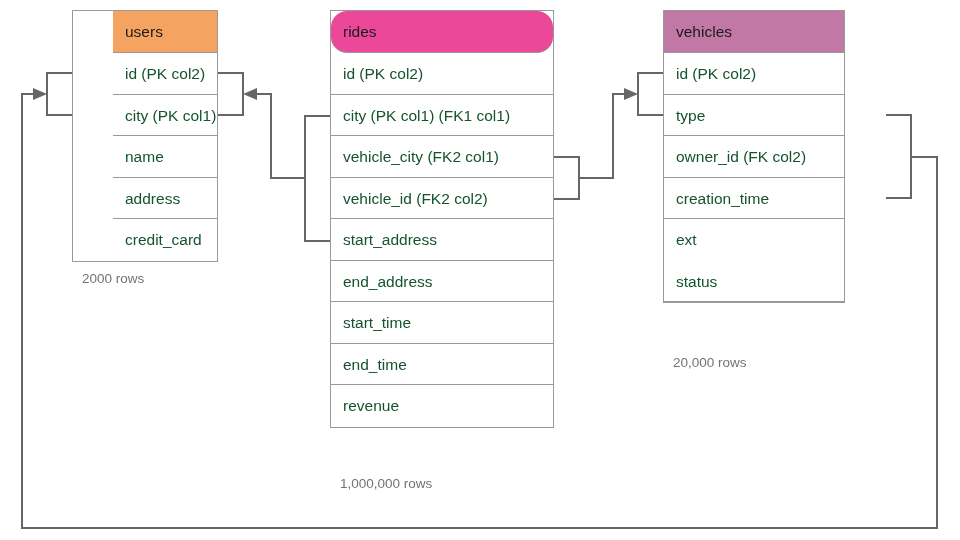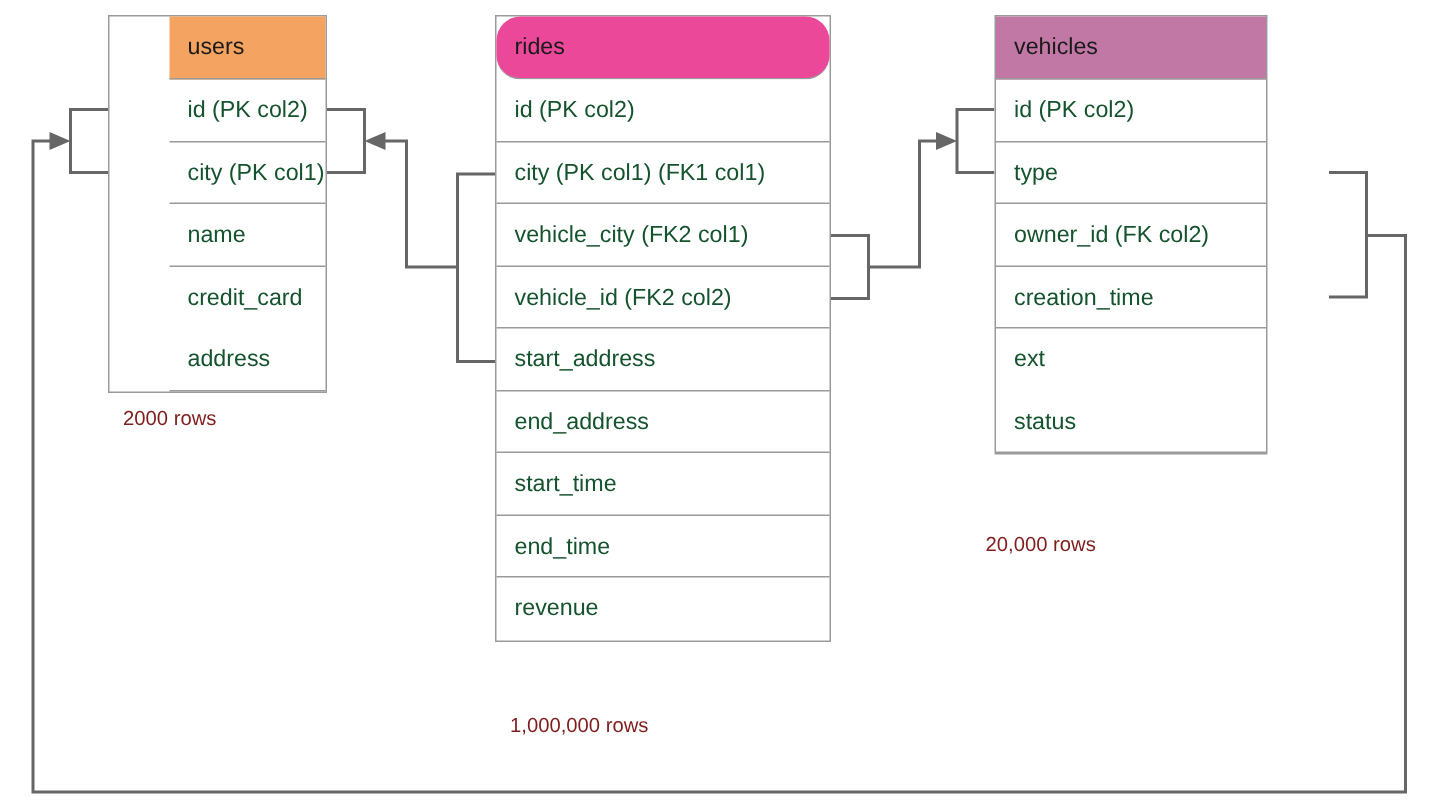--- a/index.html
+++ b/index.html
@@ -46,21 +46,21 @@
     border-bottom: 1px solid #9a9a9a;
     white-space: nowrap;
     overflow: hidden;
   }
   .er-row.last {
     border-bottom: none;
   }
   .row-count {
     position: absolute;
     font-size: 13.5px;
-    color: #7f1d1d;
+    color: #737373;
     white-space: nowrap;
     z-index: 5;
   }
   #links {
     position: absolute;
     left: 0;
     top: 0;
     width: 960px;
     height: 540px;
     z-index: 2;
@@ -120,22 +120,22 @@
       <polyline points="911,157 937,157 937,528 22,528 22,94 37,94"></polyline>
       <polygon class="arrow-head" points="47,94 33,88 33,100"></polygon>
     </g>
   </svg>
 
   <div class="er-table" style="left:72px; top:10px; width:146px;padding-left:40px;">
     <div class="er-header" style="background:#F4A460;">users</div>
     <div class="er-row">id (PK col2)</div>
     <div class="er-row">city (PK col1)</div>
     <div class="er-row">name</div>
+    <div class="er-row">address</div>
     <div class="er-row last">credit_card</div>
-    <div class="er-row">address</div>
   </div>
   <div class="row-count" style="left:82px; top:271px;">2000 rows</div>
 
   <div class="er-table" style="left:330px; top:10px; width:224px;">
     <div class="er-header" style="background:#ec4899;border-radius:16px;">rides</div>
     <div class="er-row">id (PK col2)</div>
     <div class="er-row">city (PK col1) (FK1 col1)</div>
     <div class="er-row">vehicle_city (FK2 col1)</div>
     <div class="er-row">vehicle_id (FK2 col2)</div>
     <div class="er-row">start_address</div>
@@ -148,15 +148,15 @@
 
   <div class="er-table" style="left:663px; top:10px; width:182px;">
     <div class="er-header" style="background:#C278A5;">vehicles</div>
     <div class="er-row">id (PK col2)</div>
     <div class="er-row">type</div>
     <div class="er-row">owner_id (FK col2)</div>
     <div class="er-row">creation_time</div>
     <div class="er-row last">ext</div>
     <div class="er-row">status</div>
   </div>
-  <div class="row-count" style="left:657px; top:355px;">20,000 rows</div>
+  <div class="row-count" style="left:673px; top:355px;">20,000 rows</div>
 
 </div>
 
 </body></html>

